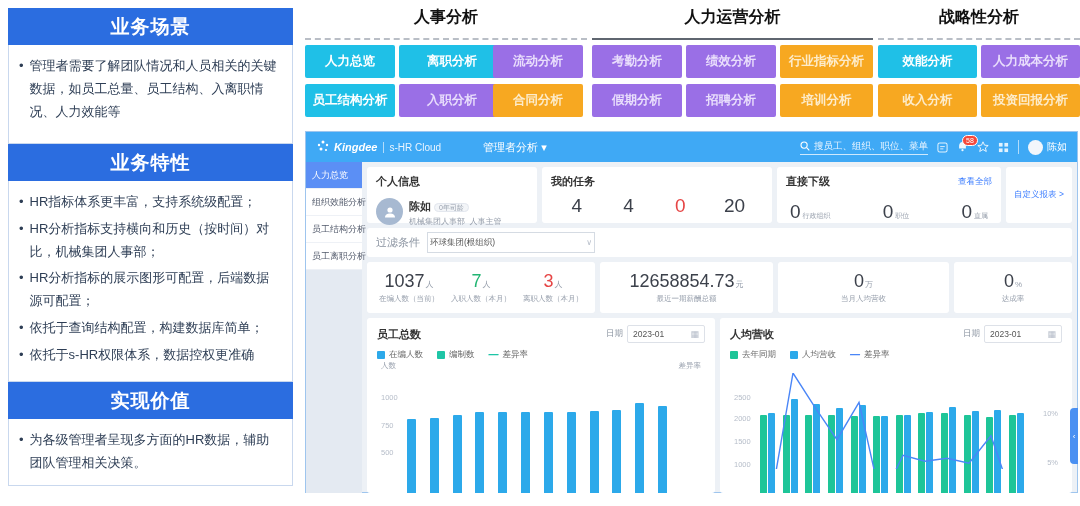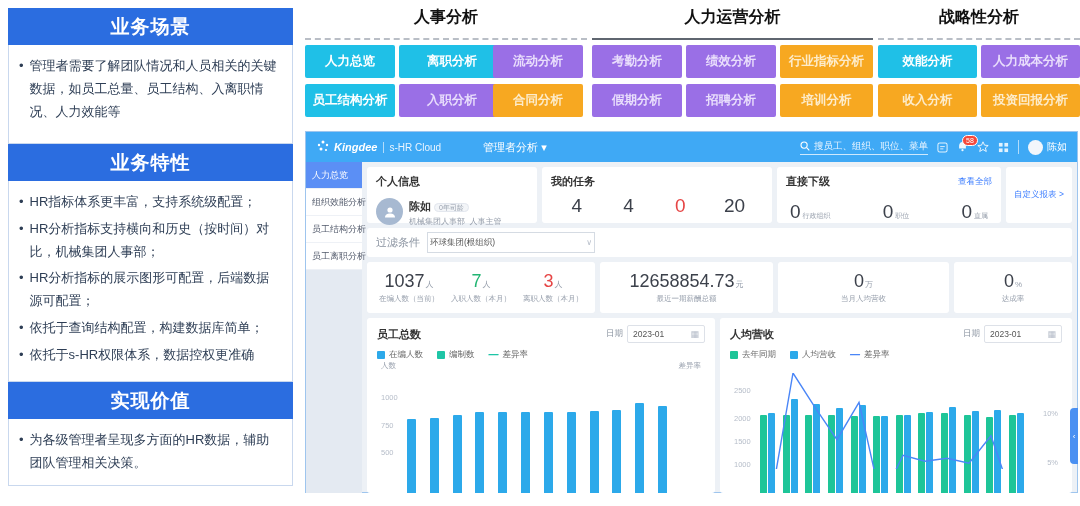--- a/index.html
+++ b/index.html
@@ -528,21 +528,21 @@
                     <div class="bar" style="height: 83.2px; width: 7px; background: rgb(44, 169, 234);"></div>
                   </div>
                   <div class="bargroup">
                     <div class="bar" style="height: 78.1714px; width: 7px; background: rgb(30, 197, 152);"></div>
                     <div class="bar" style="height: 79.5429px; width: 7px; background: rgb(44, 169, 234);"></div>
                   </div>
                   <svg class="linesvg" width="264" height="96">
                     <polyline points="11,127.34693877551021 33,0 55,34.28571428571429 77,66.61224489795919 99,29.387755102040828 121,127.34693877551021 143,82.28571428571429 165,88.16326530612245 187,85.22448979591837 209,90.12244897959184 231,62.693877551020414 253,127.34693877551021" fill="none" stroke="#4a86f7" stroke-width="1.4"></polyline>
                   </svg>
                 </div>
-            <div class="ytick" style="bottom: 98px;">2500</div>
+            <div class="ytick" style="bottom: 91px;">2500</div>
                 <div class="ytick" style="bottom: 69.7143px;">2000</div>
                 <div class="ytick" style="bottom: 46.8571px;">1500</div>
                 <div class="ytick" style="bottom: 24px;">1000</div>
                 <div class="rtick" style="bottom: 74.6122px;">10%</div>
                 <div class="rtick" style="bottom: 25.6327px;">5%</div>
               </div>
           </div>
         </div>
       </div>
     </div>

